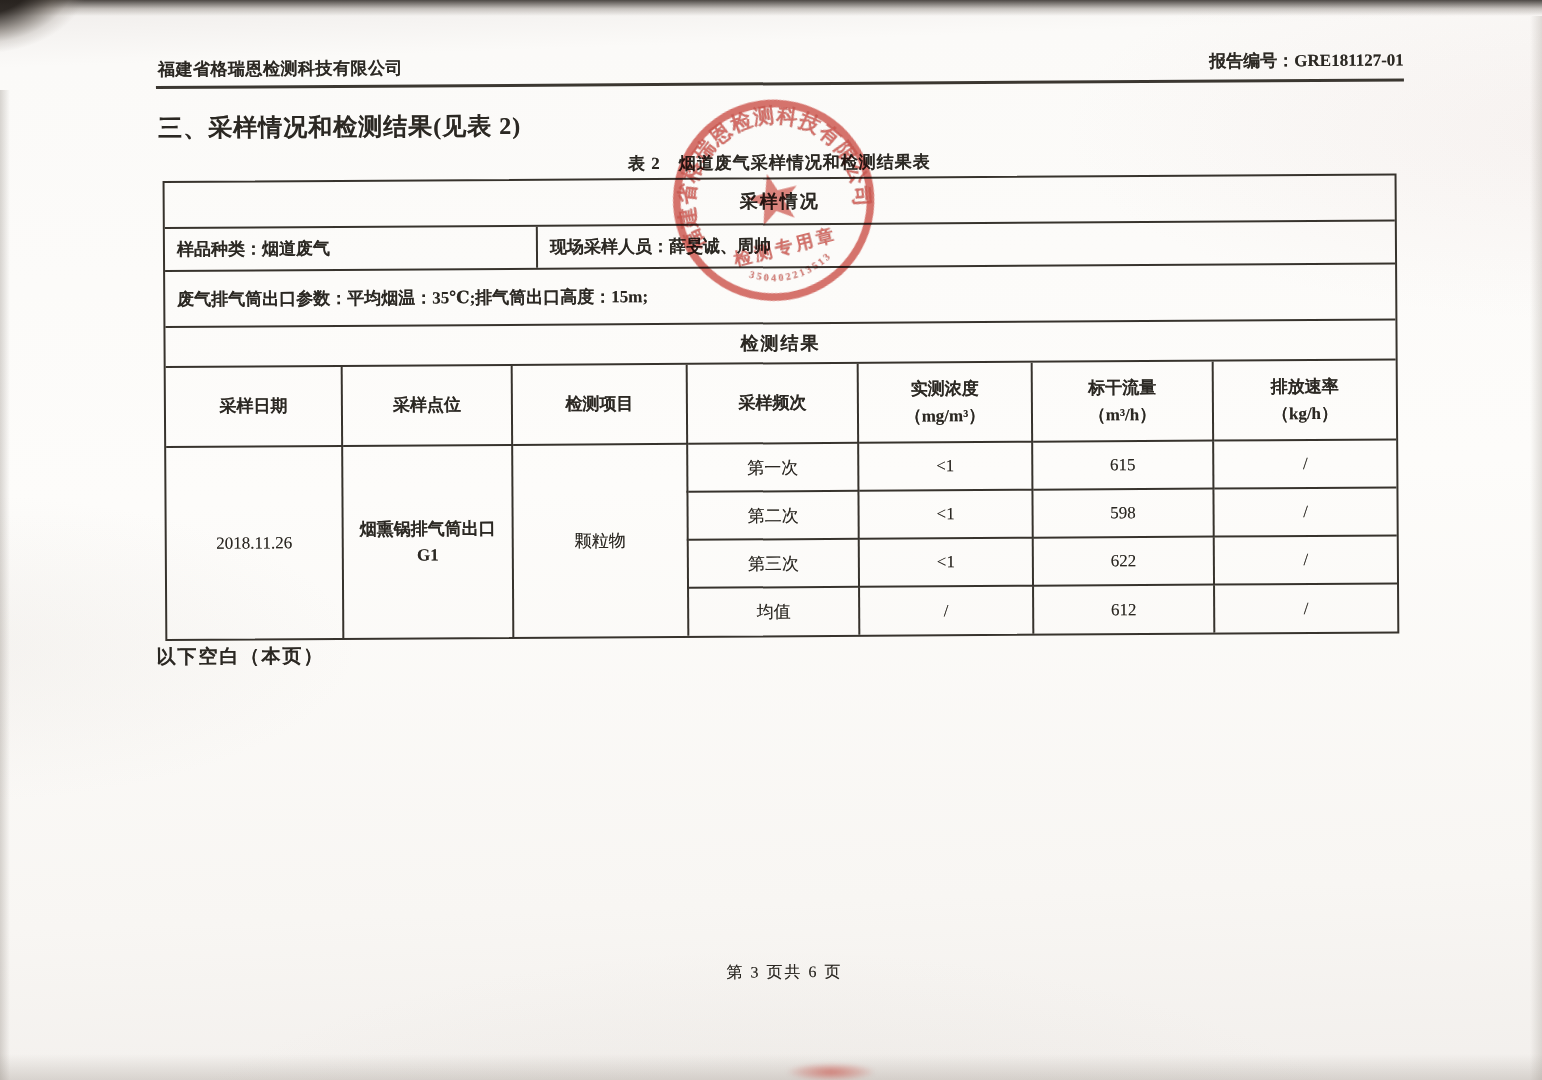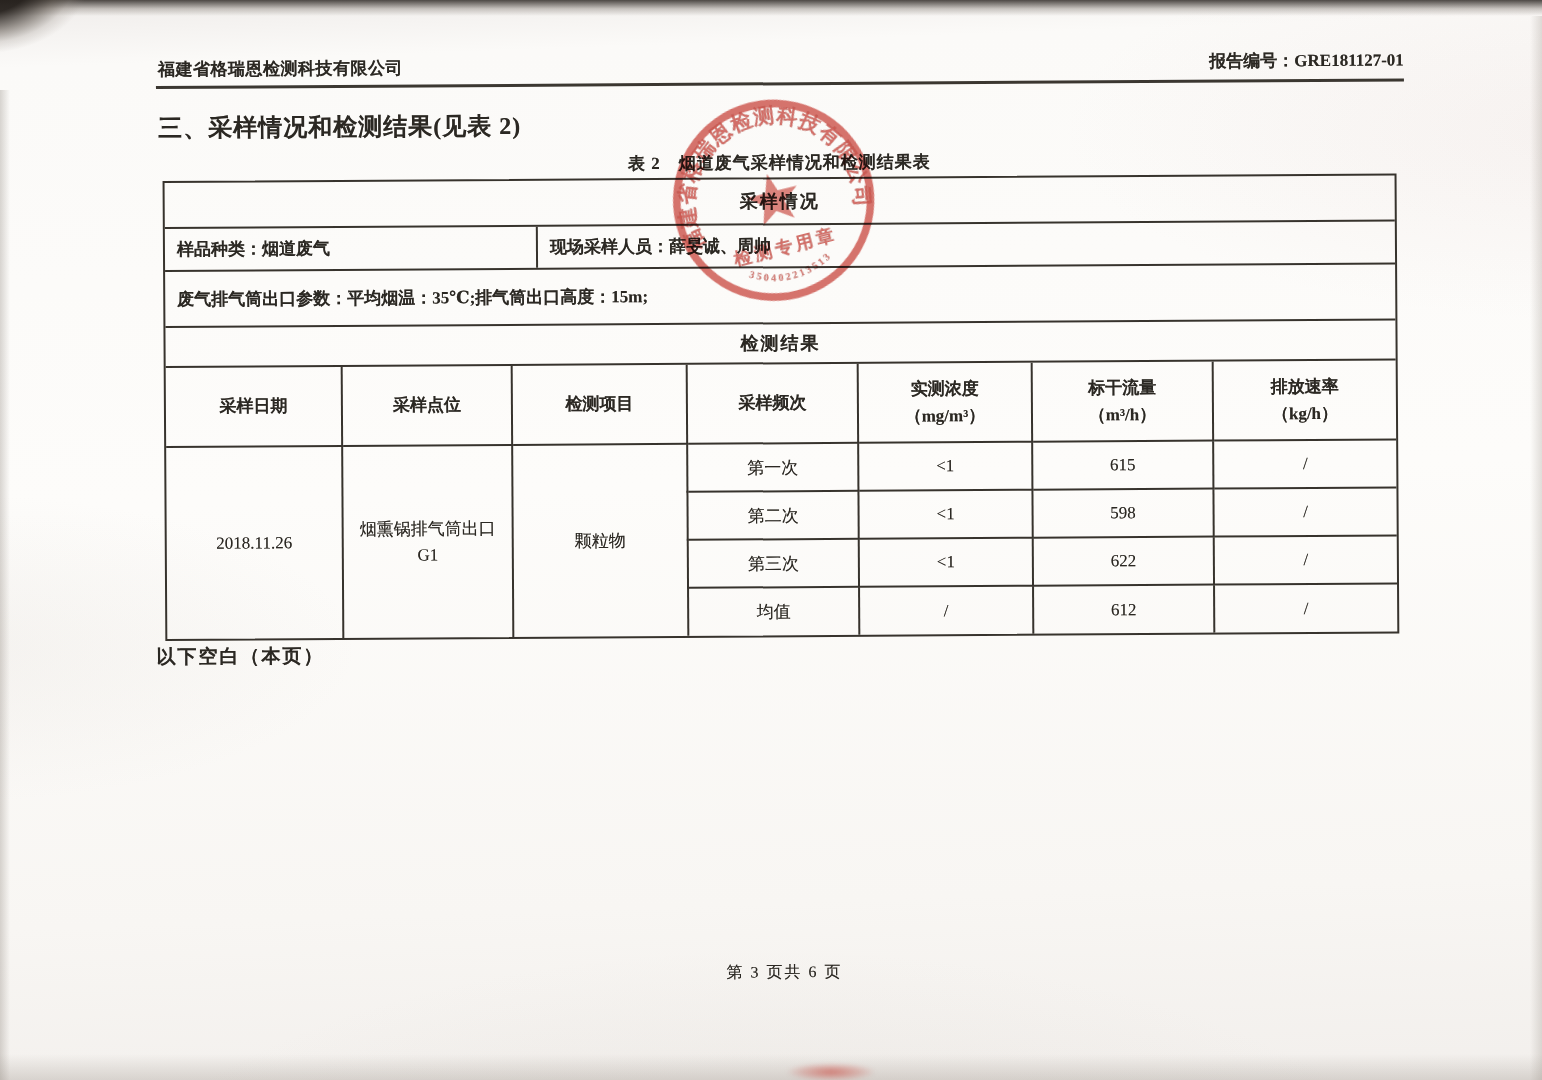--- a/index.html
+++ b/index.html
@@ -48,21 +48,21 @@
   .r-res{height:40px;display:flex;align-items:center;justify-content:center;font-size:18px;font-weight:700;letter-spacing:2px;}
 
   table.res{width:100%;border-collapse:collapse;border:hidden;table-layout:fixed;}
   table.res th,table.res td{
     border:2px solid #37332d;text-align:center;vertical-align:middle;
     font-size:17px;padding:0;box-sizing:border-box;
   }
   table.res th{height:79px;font-weight:700;line-height:1.6;}
   table.res td{height:48px;font-weight:400;}
   td.freq{font-weight:700;}
-  td.loc span{display:inline-block;max-width:9.2em;line-height:1.5;}
+  td.loc span{display:inline-block;max-width:9.2em;line-height:1.5;font-weight:bold;}
   .unit-line{font-weight:700;}
 
   .below-blank{position:absolute;left:155px;top:644px;font-size:19px;font-weight:700;letter-spacing:2px;}
   .page-footer{position:absolute;left:164px;top:966px;width:1234px;text-align:center;font-size:16px;letter-spacing:2px;}
 
   .stamp{
     position:absolute;left:664px;top:93px;width:222px;height:222px;
     transform:rotate(-14deg);
     mix-blend-mode:multiply;opacity:.85;
     filter:blur(.4px);

